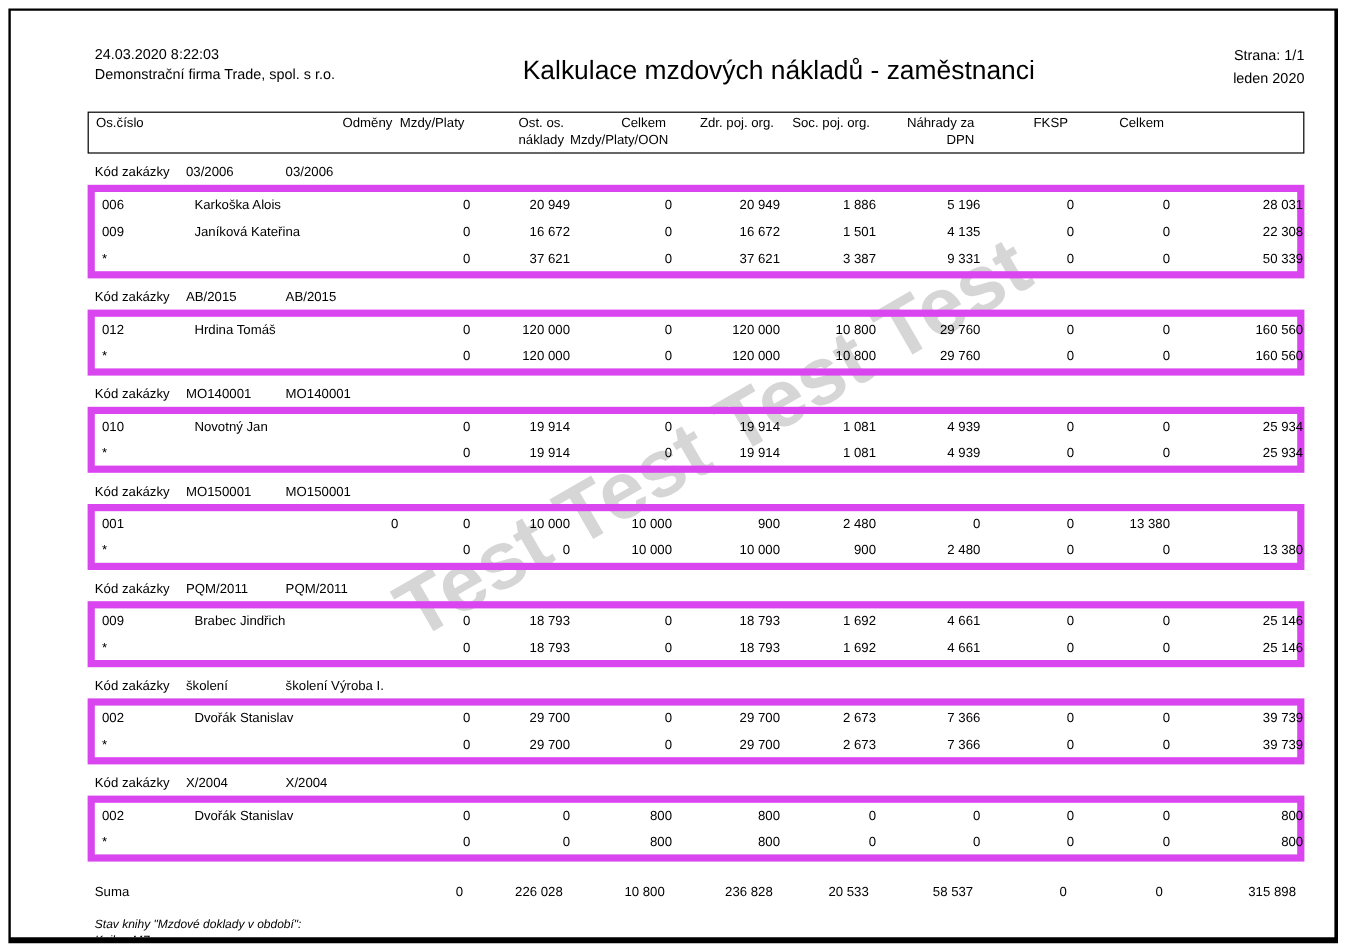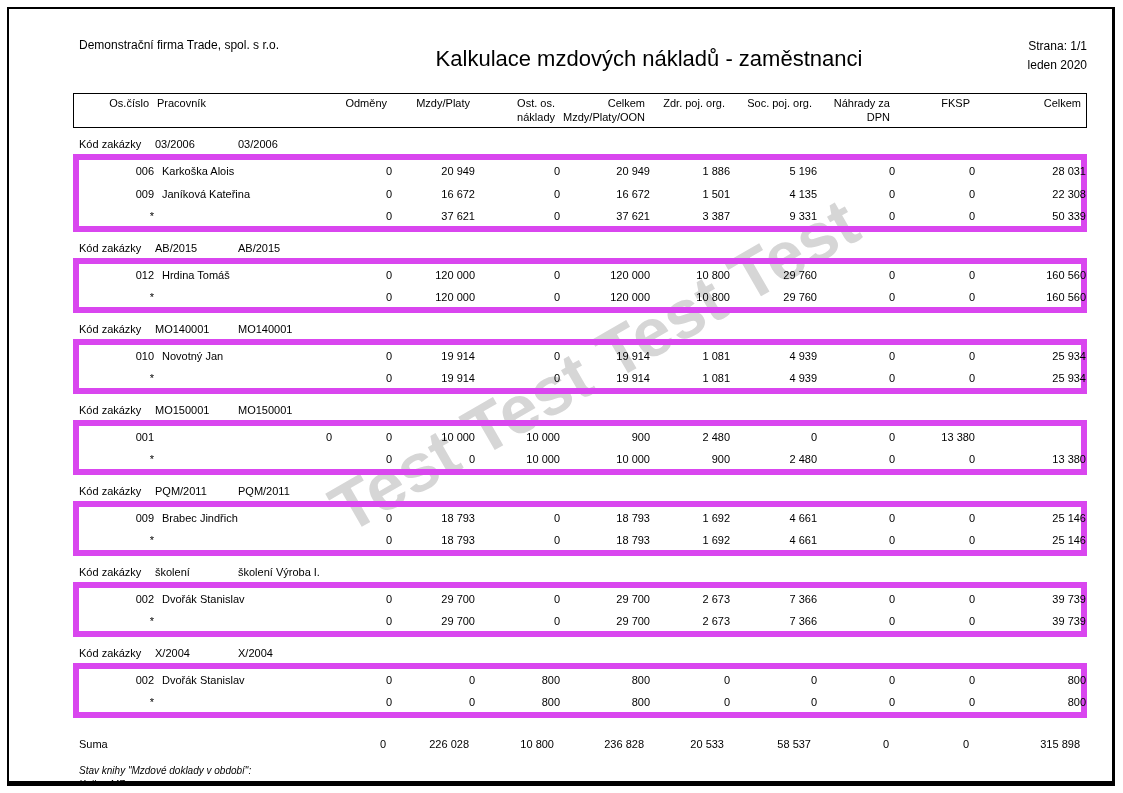--- a/index.html
+++ b/index.html
@@ -15,21 +15,21 @@
 
   
   .report-header { display:flex; height:48px; margin-bottom:8px; }
   .header-left { width:268px; font-size:12px; line-height:17px; padding-left:6px; }
   .header-title { flex:1; text-align:center; font-size:22px; font-weight:normal; padding-top:9px; }
   .header-right { width:130px; text-align:right; font-size:12px; line-height:19px; }
 
   
   .cols { display:grid; grid-template-columns:75px 183px 60px 83px 85px 90px 80px 87px 78px 80px 111px; }
   .num { text-align:right; padding-right:5px; }
-  .c-id { padding-left:6px;text-align:right; }
+  .c-id { padding-left:6px; }
   .c-name { padding-left:8px; }
 
   
   .thead { border:1px solid #000; font-size:11px; padding:2px 0 3px 0; }
   .hcell span { display:block; height:14px; line-height:14px; white-space:nowrap; }
 
   
   .group { margin-top:9px; font-size:11px; }
   .group-label { height:17px; line-height:15px; display:flex; font-size:11px; }
   .group-label .gl-caption { width:82px; padding-left:6px; }
@@ -47,36 +47,33 @@
 </style>
 </head>
 <body>
 
 <div class="page">
   <div class="watermark">Test Test Test Test</div>
   <div class="content">
 
     <div class="report-header">
       <div class="header-left">
+        <div>24.03.2020  8:22:03</div>
         <div>Demonstrační firma Trade, spol. s r.o.</div>
       </div>
       <div class="header-title">Kalkulace mzdových nákladů - zaměstnanci</div>
       <div class="header-right">
         <div>Strana: 1/1</div>
         <div>leden 2020</div>
       </div>
     </div>
 
     <div class="thead cols" id="thead">
         <div class="hcell c-id">
           <span>Os.číslo</span>
-          <span>&nbsp;</span>
-        </div>
-        <div class="hcell c-name">
-          <span>Pracovník</span>
           <span>&nbsp;</span>
         </div>
         <div class="hcell num">
           <span>Odměny</span>
           <span>&nbsp;</span>
         </div>
         <div class="hcell num">
           <span>Mzdy/Platy</span>
           <span>&nbsp;</span>
         </div>

